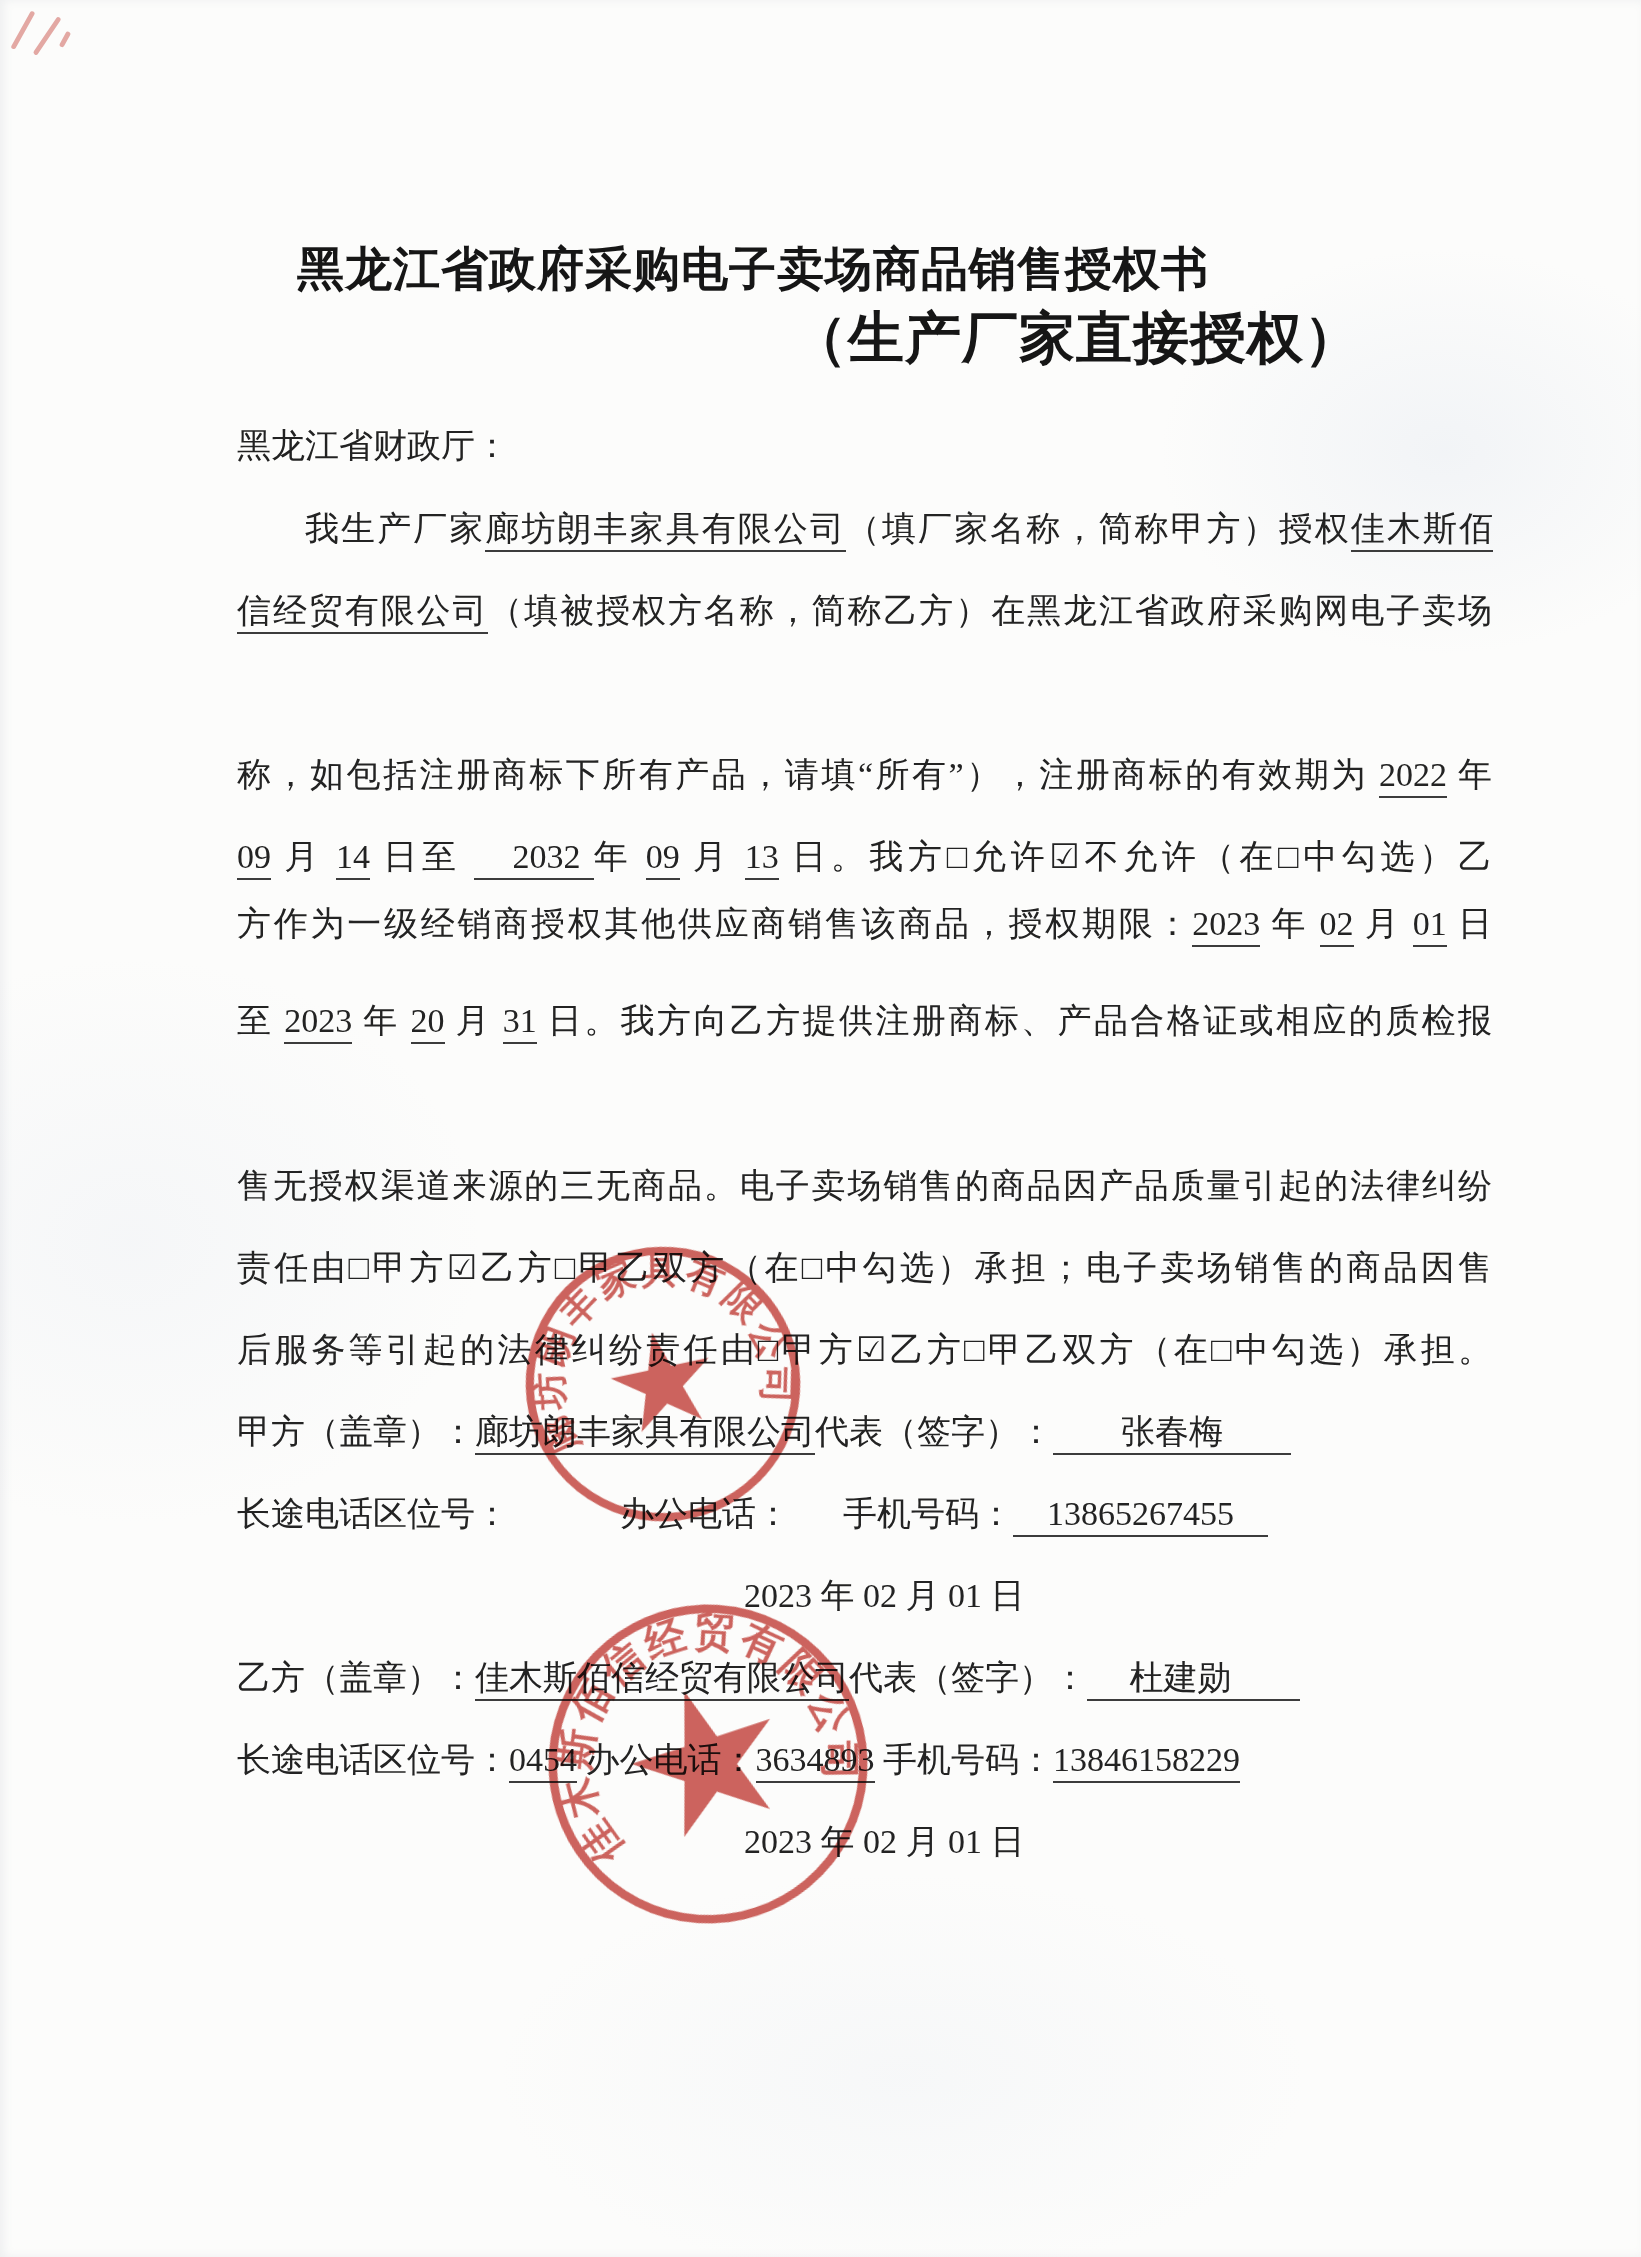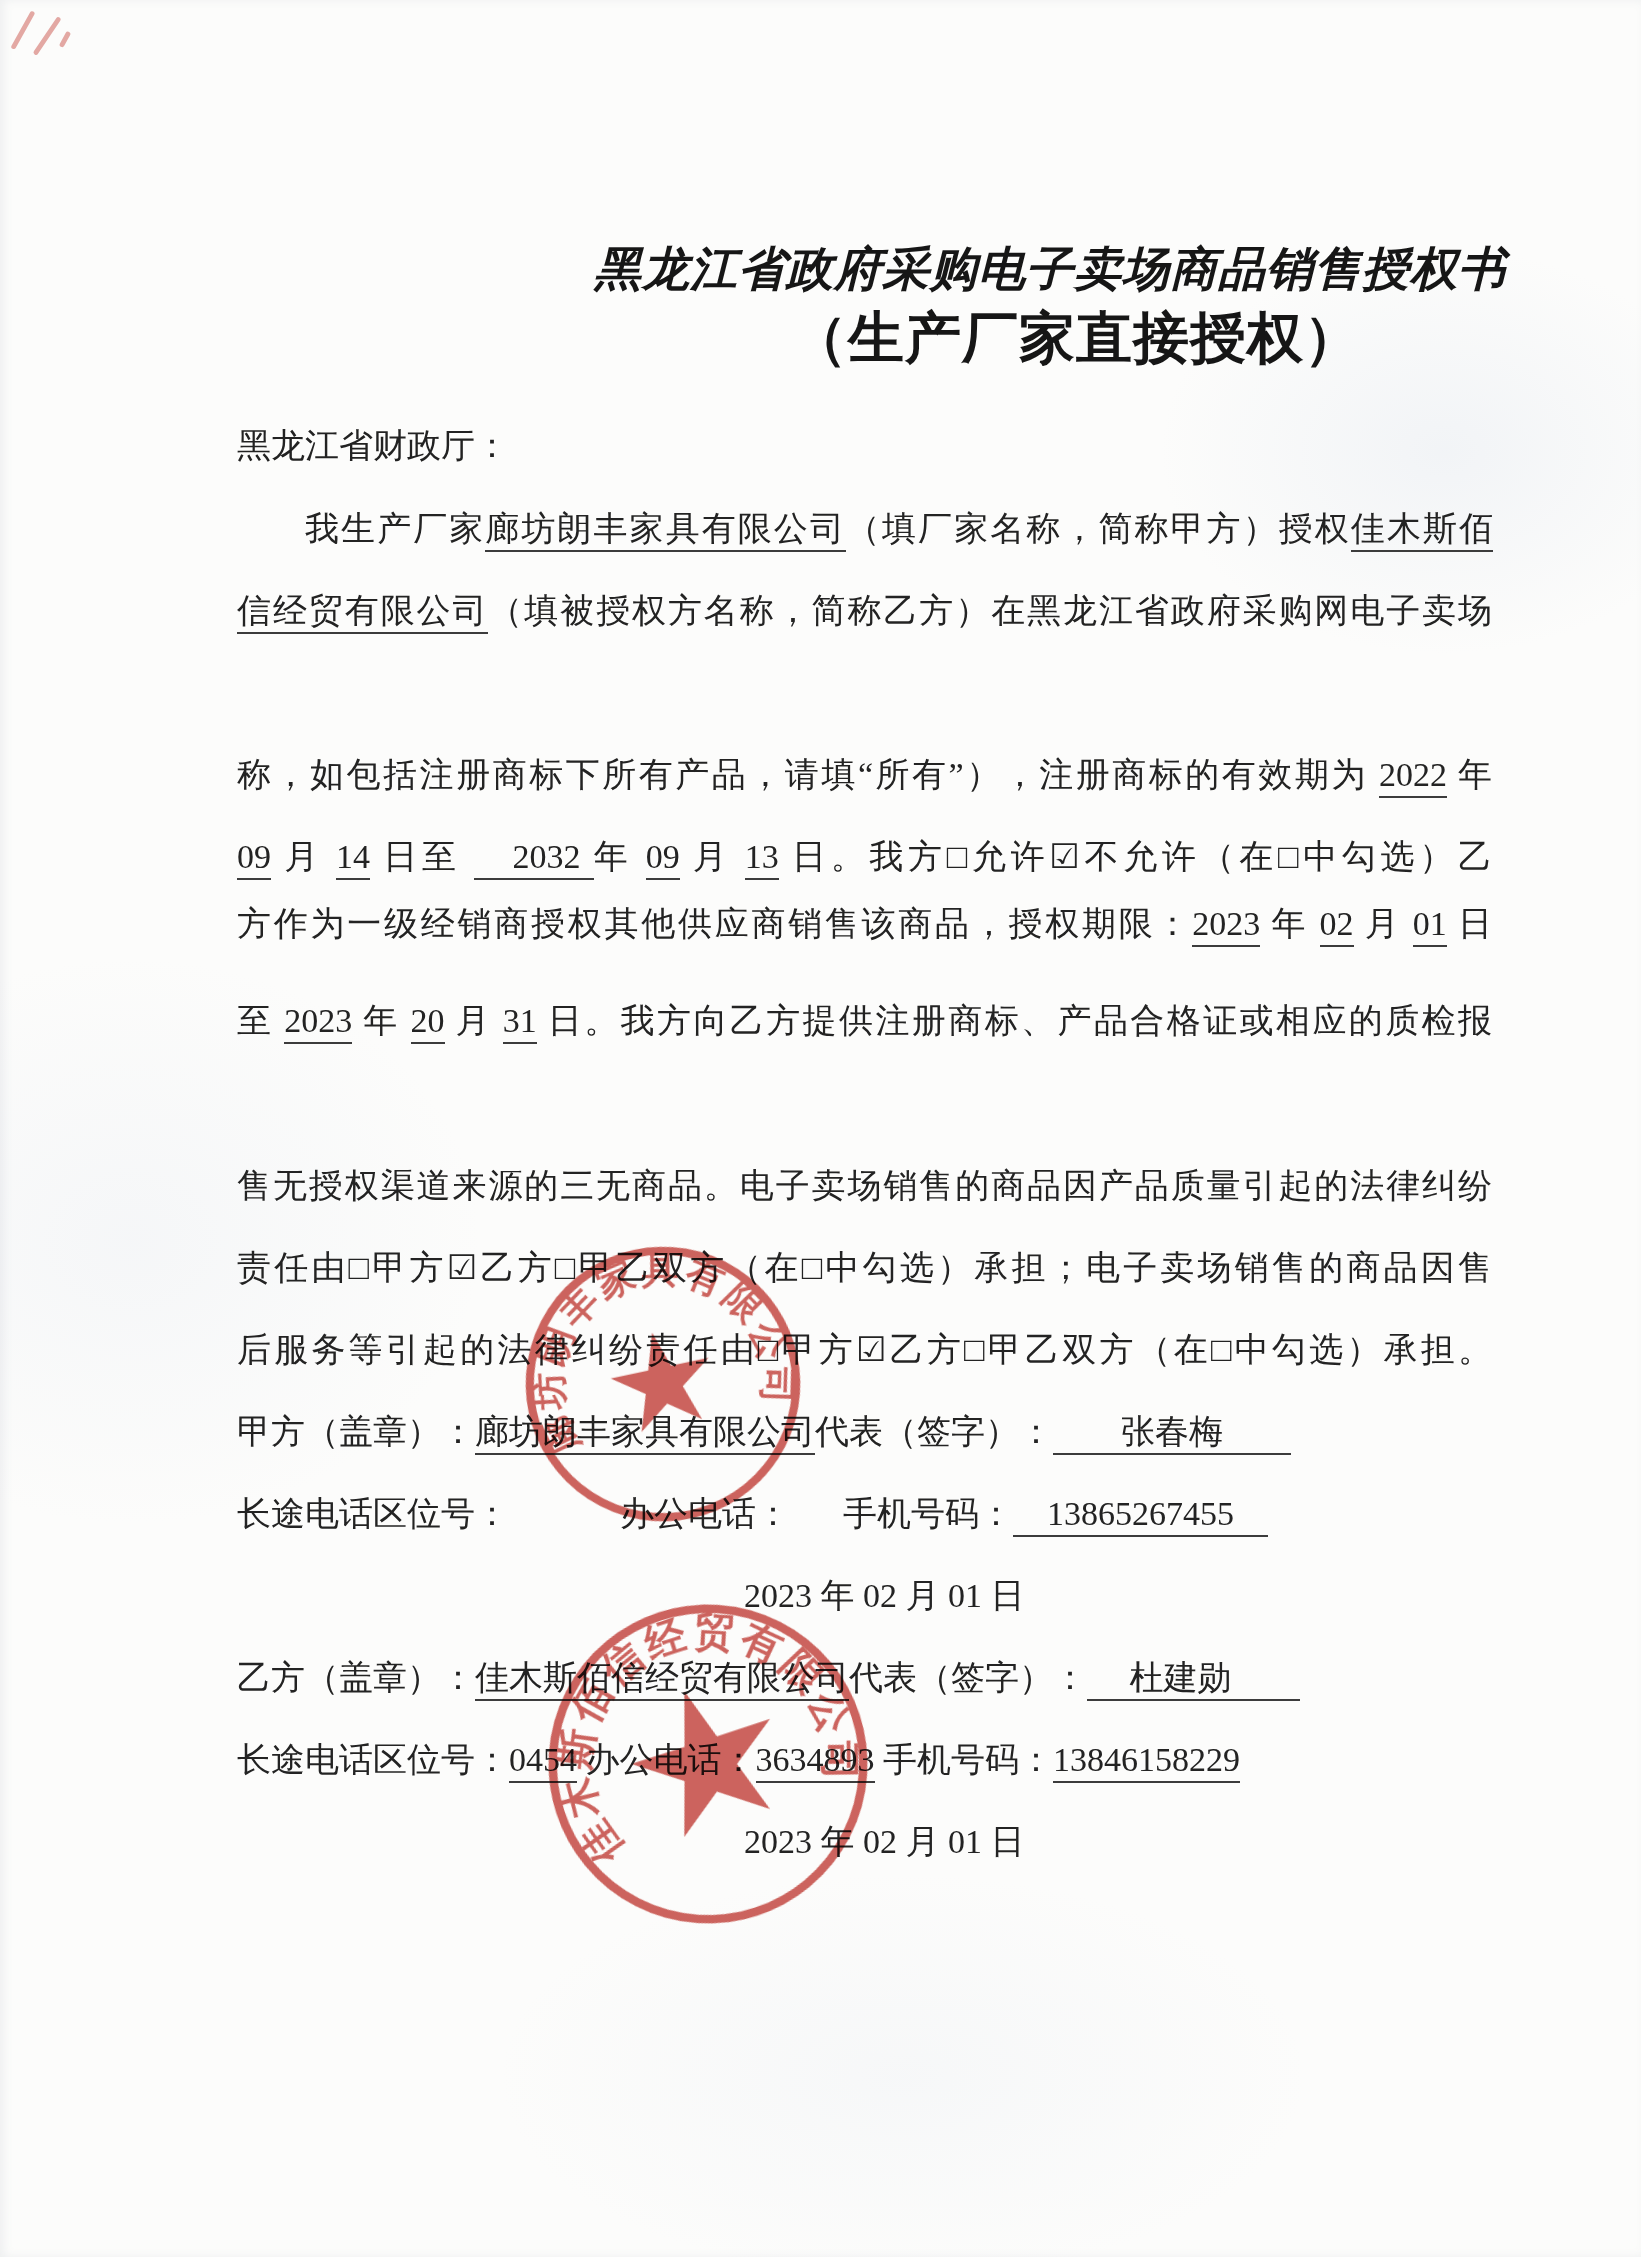--- a/index.html
+++ b/index.html
@@ -10,23 +10,23 @@
     background-image:
       radial-gradient(ellipse 406px 290px at 88% 20%, rgba(205,215,230,.22), transparent 70%),
       radial-gradient(ellipse 502px 406px at 8% 55%, rgba(210,218,232,.16), transparent 70%),
       radial-gradient(ellipse 579px 290px at 55% 92%, rgba(212,220,232,.14), transparent 70%);
     box-shadow: inset 3.9px 0 9.7px rgba(120,130,145,.10);
     overflow:hidden;
     font-family:"Liberation Serif","DejaVu Serif",serif;
     color:#222;
   }
   .title1{
-    position:absolute;top:238px;left:0;width:1506px;text-align:right;
+    position:absolute;top:238px;left:0;width:1506px;text-align:center;
     font-family:"Liberation Sans","DejaVu Sans",sans-serif;
-    font-weight:700;font-size:47px;color:#161616;letter-spacing:1px;font-style:italic;
+    font-weight:700;font-size:47px;color:#161616;letter-spacing:1px;
   }
   .title2{
     position:absolute;top:301px;left:0;width:1361px;text-align:right;
     font-family:"Liberation Sans","DejaVu Sans",sans-serif;
     font-weight:700;font-size:56px;color:#161616;letter-spacing:1px;
   }
   .salutation{
     position:absolute;left:237px;top:423px;font-size:34px;font-family:Liberation Mono, monospace;
   }
   .line{

